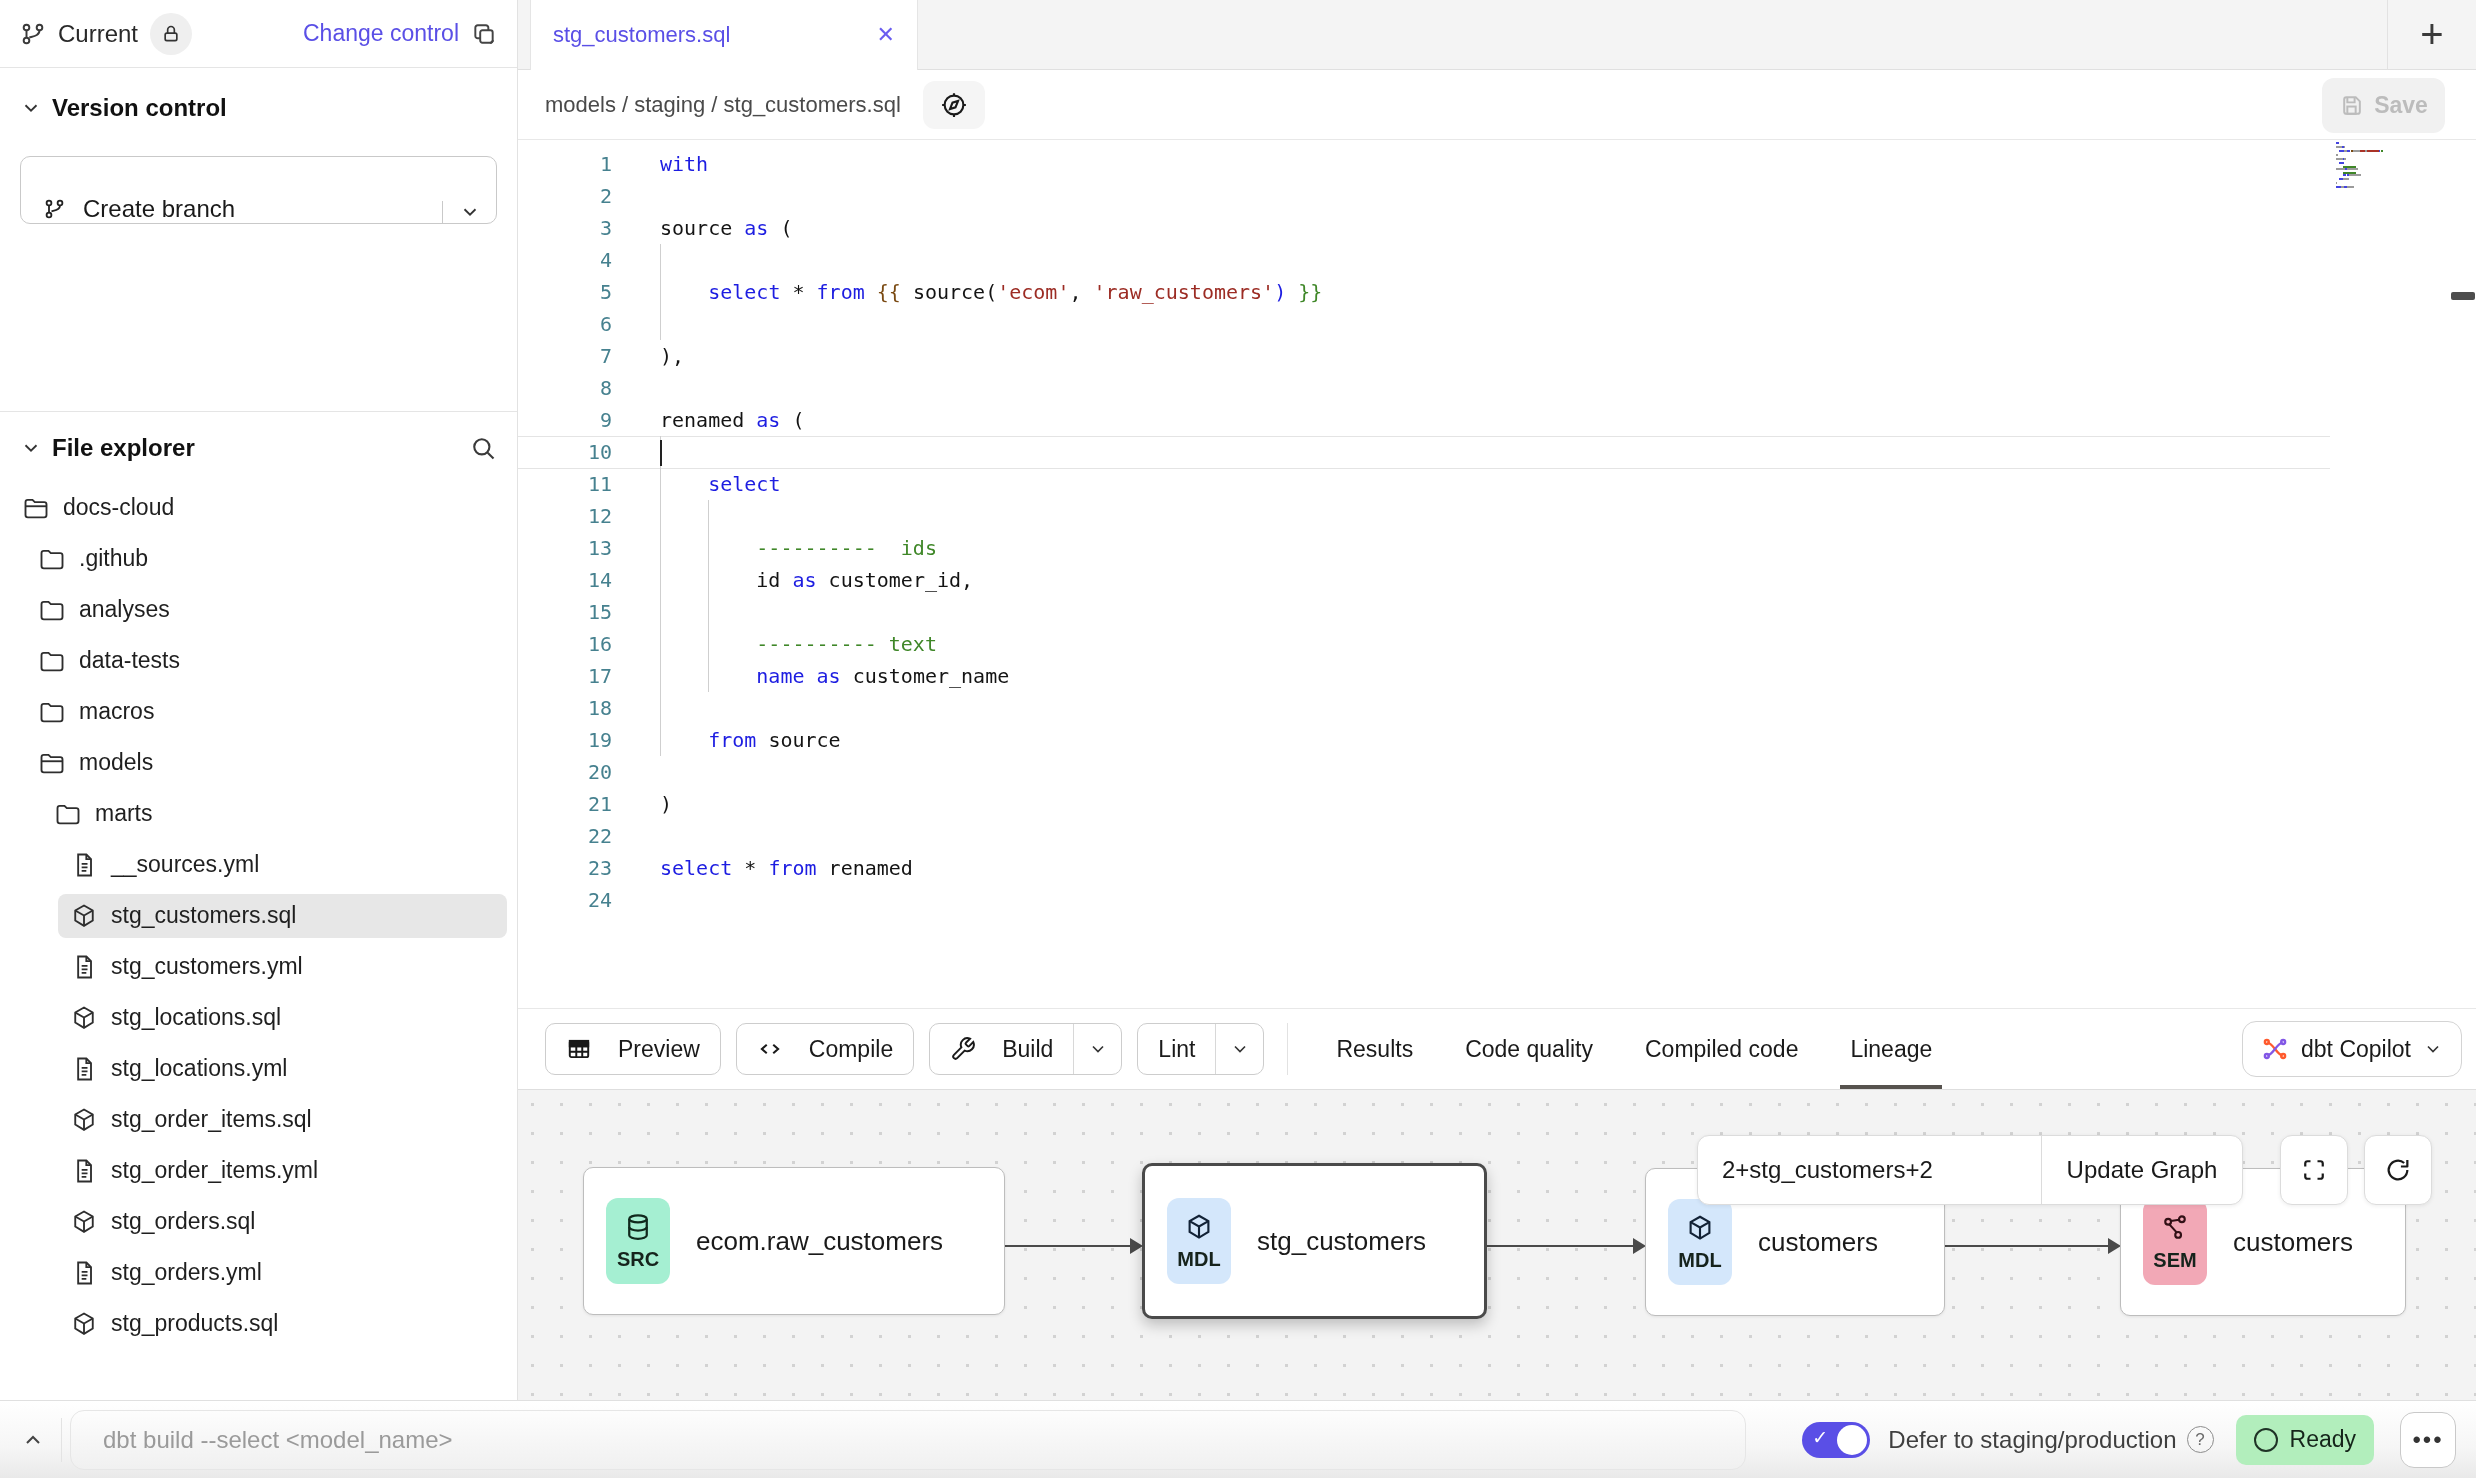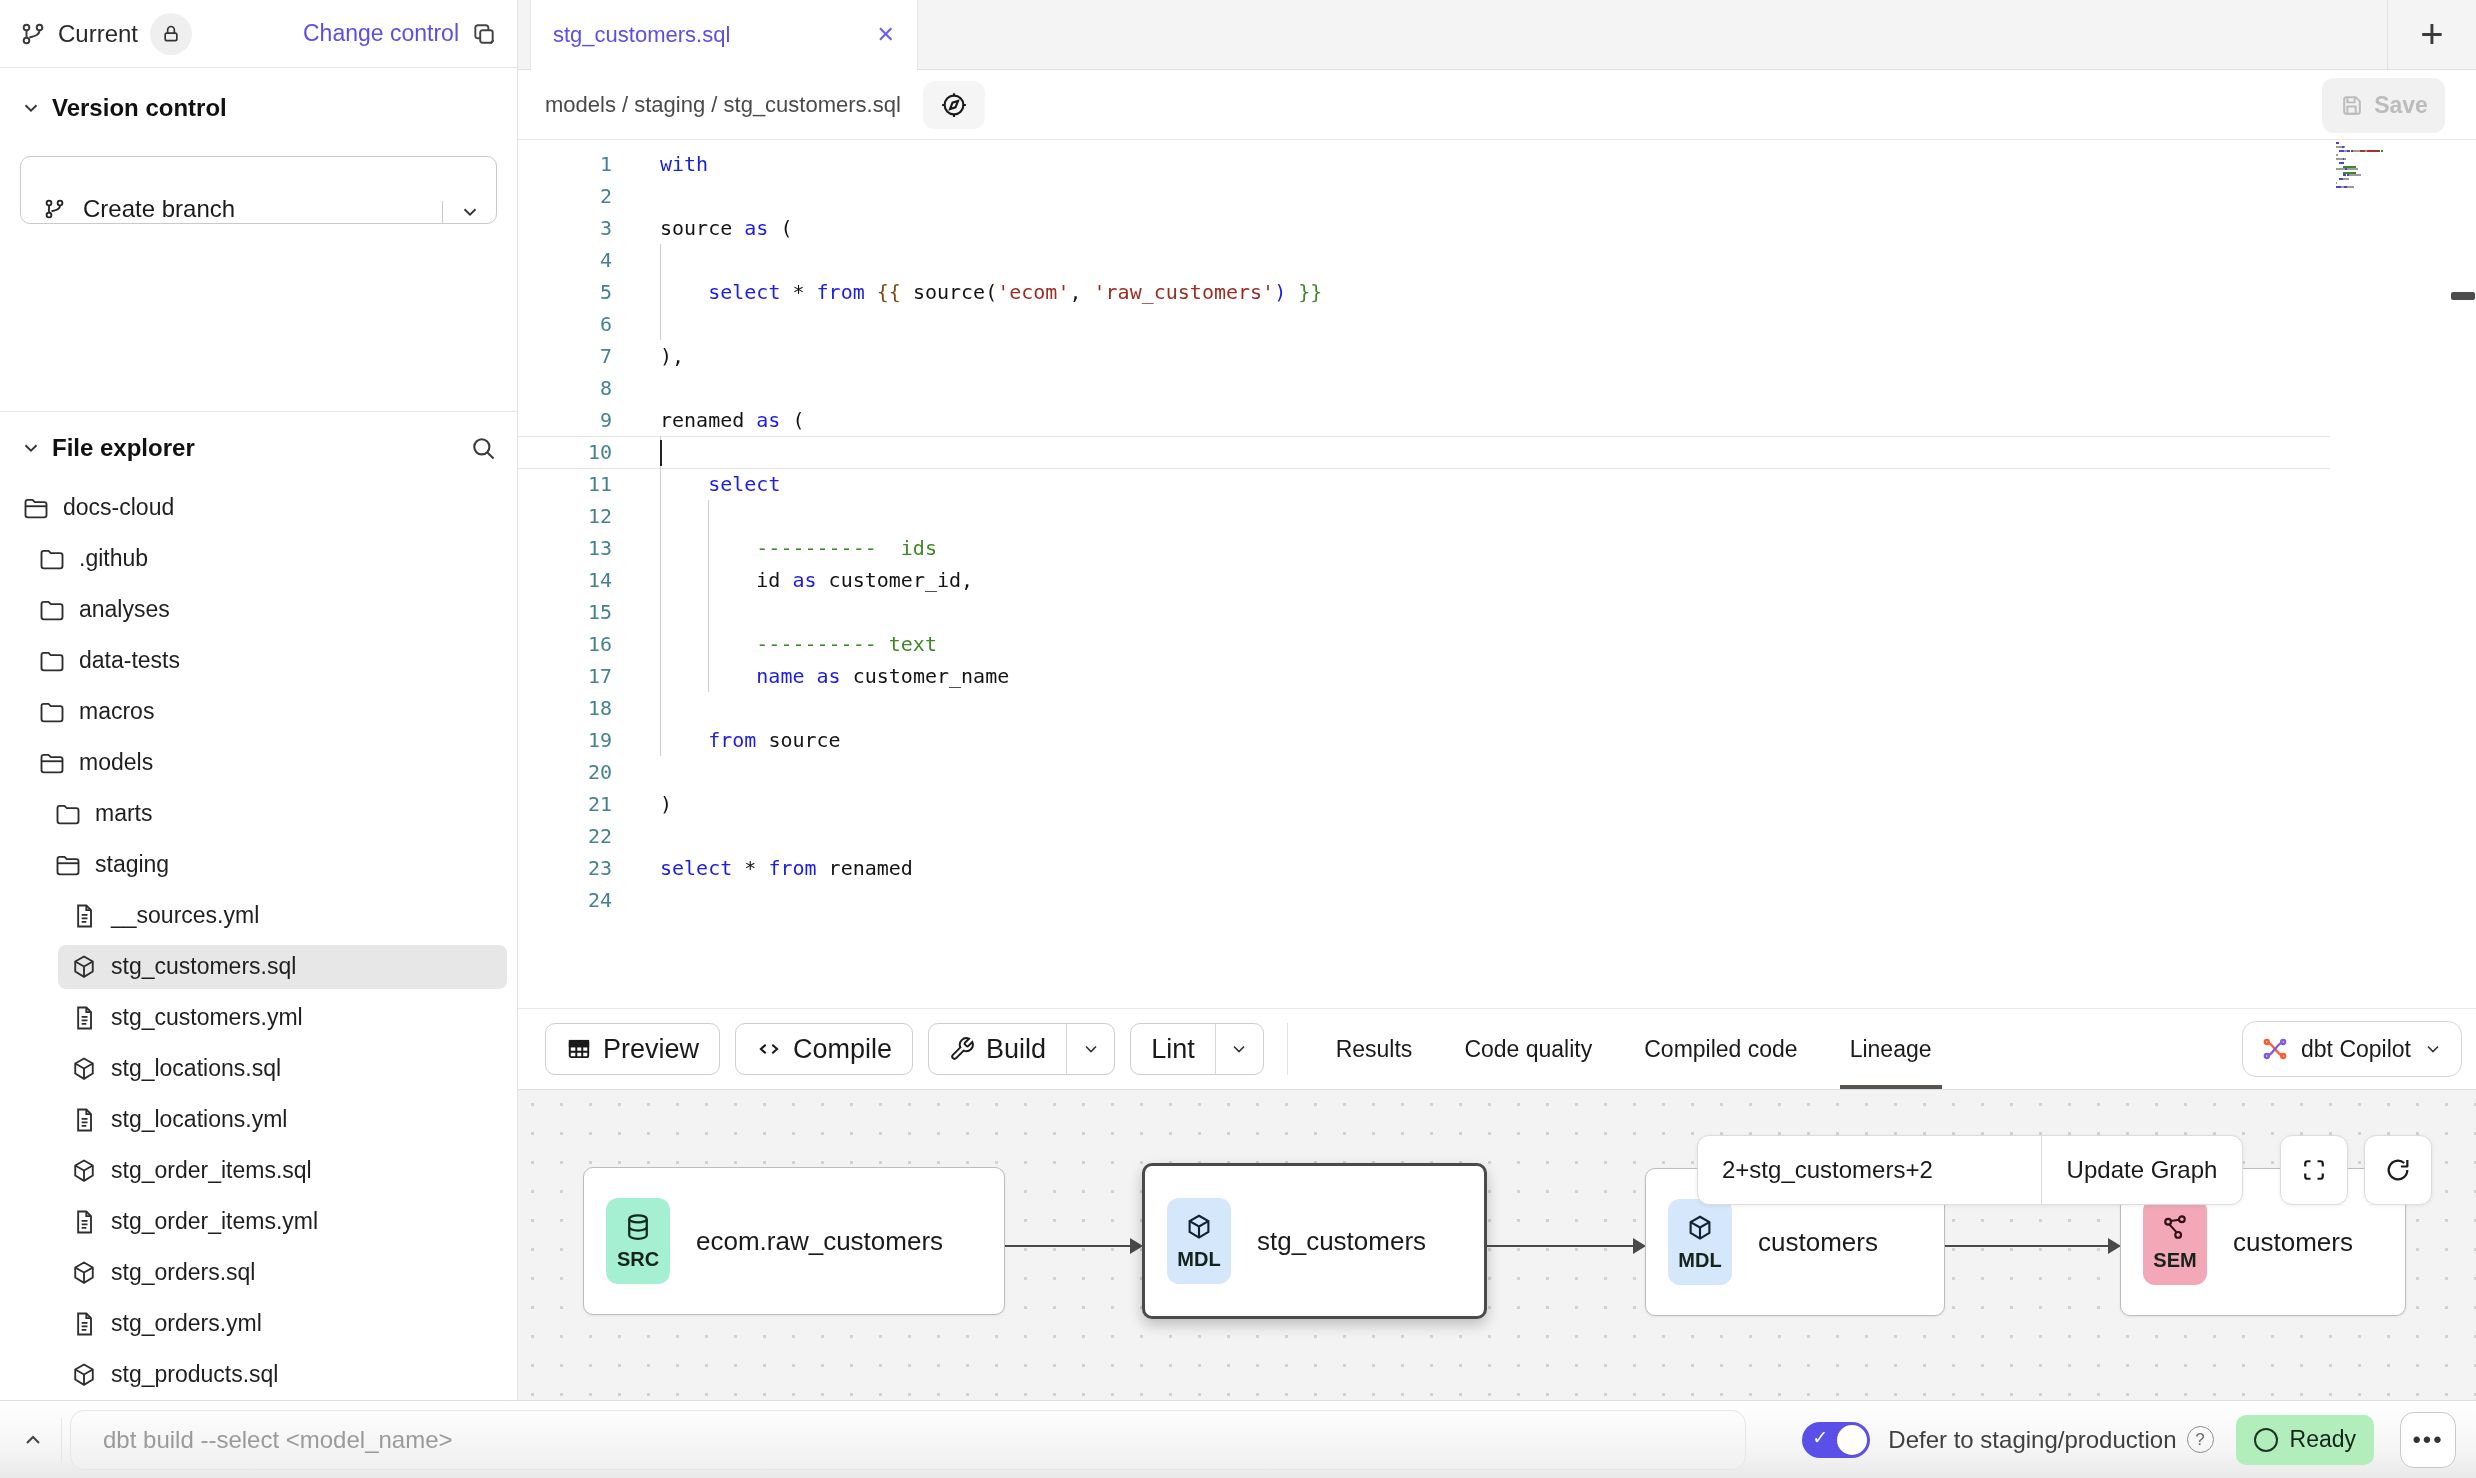--- a/index.html
+++ b/index.html
@@ -56,21 +56,21 @@
   .iguide { position:absolute; width:1px; background:#cfcfcf; }
   .cursor { position:absolute; left:142px; top:300px; width:2px; height:26px; background:#222; }
   #minimap { position:absolute; right:84px; top:2px; width:56px; }
   .mm-row { height:2px; font-size:0; }
   .mm-tok { display:inline-block; height:2px; vertical-align:top; }
   #scroll-thumb { position:absolute; right:1px; top:292px; width:24px; height:8px; background:#4d4d4d; border-radius:2px; cursor:pointer; }
 
   
   #toolbar { height:82px; border-top:1px solid #e8e8e8; border-bottom:1px solid #dedede; display:flex; align-items:center; padding-left:27px; background:#fff; }
   .tb-btn { height:52px; border:1px solid #cdcdcd; border-radius:10px; background:#fff; display:flex; align-items:stretch; margin-right:15px; cursor:pointer; }
-  .tb-main { display:flex; align-items:center; gap:11px; padding:0 20px; font-size:27px; color:#1a1a1a; }
+  .tb-main { display:flex; align-items:center; gap:26px; padding:0 20px; font-size:23px; color:#1a1a1a; }
   .tb-caret { width:48px; border-left:1px solid #d8d8d8; display:flex; align-items:center; justify-content:center; }
   .tb-divider { width:1px; height:52px; background:#e2e2e2; margin:0 10px 0 8px; }
   .ptab { position:relative; height:100%; display:flex; align-items:center; padding:0 14px; margin-left:24px; font-size:23px; color:#1a1a1a; cursor:pointer; }
   .ptab.active::after { content:""; position:absolute; left:4px; right:4px; bottom:0; height:4px; background:#57534e; }
   .copilot-btn { margin-left:auto; margin-right:14px; height:56px; border:1px solid #d4d4d4; border-radius:14px; background:#fff; display:flex; align-items:center; gap:12px; padding:0 18px; font-size:23px; font-weight:500; cursor:pointer; }
 
   
   #lineage { position:relative; height:310px; background:#f3f3f3; background-image:radial-gradient(#d2d2d2 1.5px, transparent 1.6px); background-size:29px 29px; overflow:hidden; }
   .node { position:absolute; background:#fff; border:1.5px solid #bdbdbd; border-radius:10px; box-shadow:0 1px 3px rgba(0,0,0,.08); display:flex; align-items:center; padding:0 22px; gap:26px; cursor:pointer; }
   .node.selected { border:3px solid #4a4a4a; box-shadow:0 6px 14px rgba(0,0,0,.22); }
@@ -236,31 +236,20 @@
           </div>
         </div>
         <div class="tree-row" style="padding-left: 42px;">
           <div class="tree-inner">
             <span class="tree-icon">
               <svg width="28" height="28" viewBox="0 0 24 24" fill="none" stroke="#2e2e2e" stroke-width="1.6">
                 <path d="M3 7a2 2 0 0 1 2-2h4l2 2h8a2 2 0 0 1 2 2v9a2 2 0 0 1-2 2H5a2 2 0 0 1-2-2z"></path>
               </svg>
             </span>
             <span>marts</span>
-          </div>
-        </div>
-        <div class="tree-row" style="padding-left: 42px;">
-          <div class="tree-inner">
-            <span class="tree-icon">
-              <svg width="28" height="28" viewBox="0 0 24 24" fill="none" stroke="#2e2e2e" stroke-width="1.6">
-                <path d="M3 7a2 2 0 0 1 2-2h4l2 2h8a2 2 0 0 1 2 2v9a2 2 0 0 1-2 2H5a2 2 0 0 1-2-2z"></path>
-                <path d="M3 10.5h18"></path>
-              </svg>
-            </span>
-            <span>staging</span>
           </div>
         </div>
         <div class="tree-row" style="padding-left: 58px;">
           <div class="tree-inner">
             <span class="tree-icon">
               <svg width="28" height="28" viewBox="0 0 24 24" fill="none" stroke="#2e2e2e" stroke-width="1.6">
                 <path d="M7 3h7l4 4v14H7z"></path>
                 <path d="M14 3v4h4M10 11h5M10 14h5M10 17h4"></path>
               </svg>
             </span>

